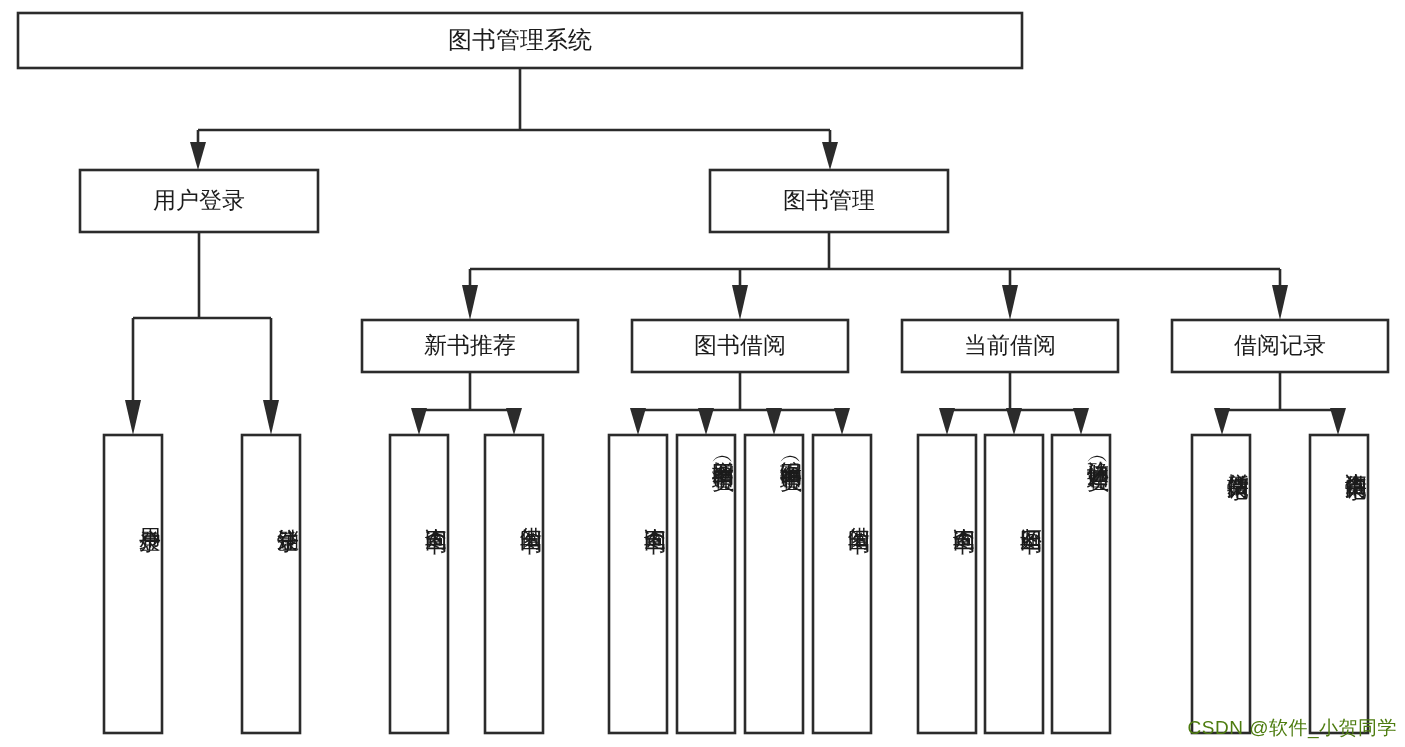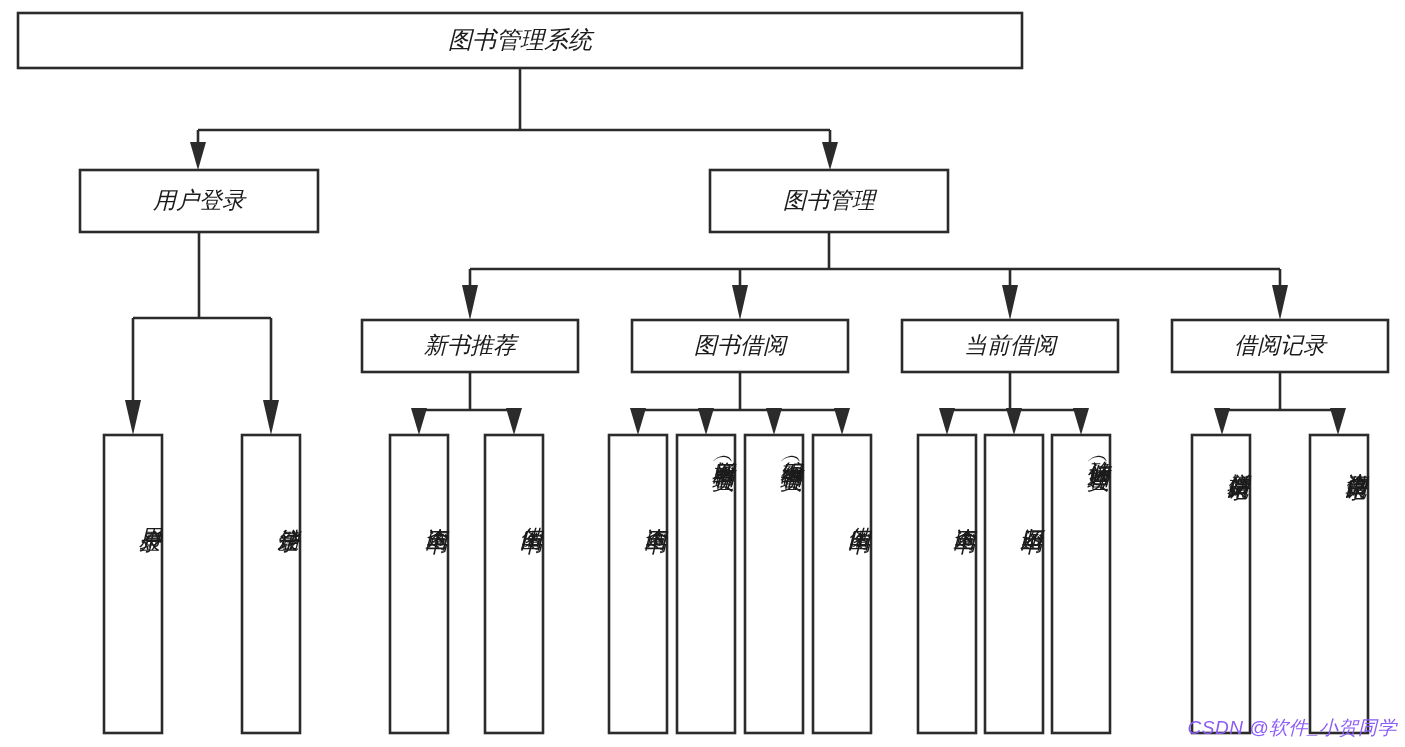--- a/index.html
+++ b/index.html
@@ -11,21 +11,20 @@
     width: 1405px;
     height: 747px;
     font-family: "Liberation Sans", "DejaVu Sans", sans-serif;
     overflow: hidden;
   }
   #diagram-root {
     position: relative;
     width: 1405px;
     height: 747px;
     background: #ffffff;
-    font-style: italic;
   }
   svg.diagram-canvas {
     position: absolute;
     left: 0;
     top: 0;
     width: 1405px;
     height: 747px;
   }
   .node-box {
     fill: #ffffff;
@@ -68,21 +67,21 @@
     white-space: nowrap;
     text-align: center;
     pointer-events: none;
   }
   .watermark {
     position: absolute;
     right: 8px;
     bottom: 6px;
     font-family: "Liberation Sans", "DejaVu Sans", sans-serif;
     font-size: 19px;
-    color: #8b5cf6;
+    color: #4d7c0f;
     letter-spacing: 0.5px;
     white-space: nowrap;
   }
 </style>
 </head>
 <body>
 
 <div id="diagram-root">
 
   <svg class="diagram-canvas" viewBox="0 0 1405 747">

